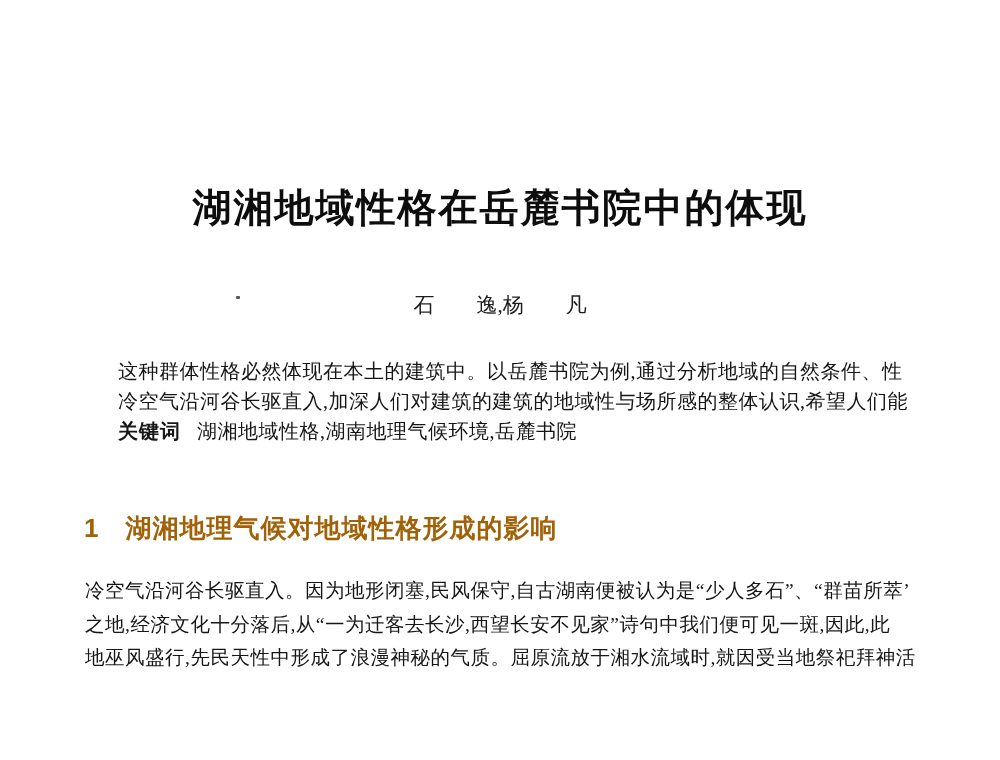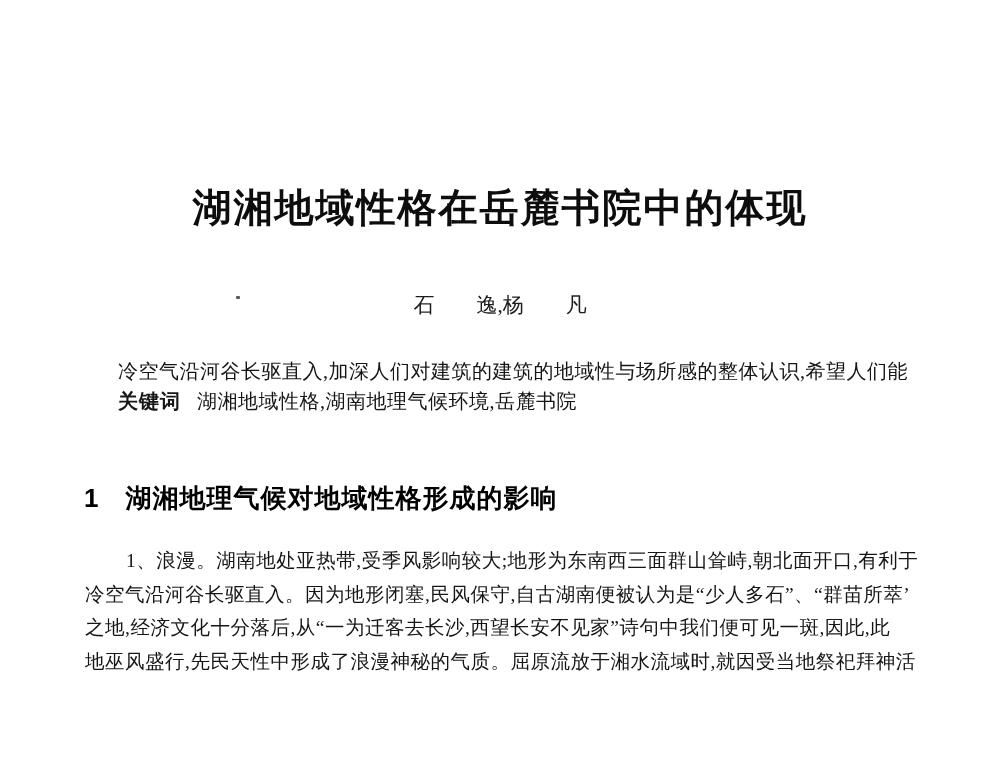--- a/index.html
+++ b/index.html
@@ -62,21 +62,21 @@
   .keywords-row .label-bold {
     margin-right: 16px;
   }
   .section-heading {
     margin: 64px 0 0 84px;
     font-family: "Liberation Sans", "DejaVu Sans", sans-serif;
     font-size: 26px;
     font-weight: bold;
     line-height: 36px;
     letter-spacing: 1px;
-    color: #000000;
+    color: #a16207;
     white-space: nowrap;
   }
   .section-heading .section-number {
     margin-right: 26px;
   }
   .body-paragraph {
     margin: 28px 0 0 85px;
     width: 830px;
     font-size: 19.5px;
     line-height: 33.5px;
@@ -95,31 +95,31 @@
 
 <div class="page">
 
   <h1 class="paper-title">湖湘地域性格在岳麓书院中的体现</h1>
 
   <div class="authors-line">石　　逸,杨　　凡</div>
 
   <div class="scan-dot"></div>
 
   <div class="abstract-block">
+    <div class="line">这种群体性格必然体现在本土的建筑中。以岳麓书院为例,通过分析地域的自然条件、性</div>
     <div class="line">冷空气沿河谷长驱直入,加深人们对建筑的建筑的地域性与场所感的整体认识,希望人们能</div>
     <div class="line keywords-row">
       <span class="label-bold">关键词</span><span>湖湘地域性格,湖南地理气候环境,岳麓书院</span>
     </div>
   </div>
 
   <h2 class="section-heading">
     <span class="section-number">1</span><span>湖湘地理气候对地域性格形成的影响</span>
   </h2>
 
   <div class="body-paragraph">
-    <div class="line indent">1、浪漫。湖南地处亚热带,受季风影响较大;地形为东南西三面群山耸峙,朝北面开口,有利于</div>
     <div class="line">冷空气沿河谷长驱直入。因为地形闭塞,民风保守,自古湖南便被认为是“少人多石”、“群苗所萃’</div>
     <div class="line">之地,经济文化十分落后,从“一为迁客去长沙,西望长安不见家”诗句中我们便可见一斑,因此,此</div>
     <div class="line">地巫风盛行,先民天性中形成了浪漫神秘的气质。屈原流放于湘水流域时,就因受当地祭祀拜神活</div>
 
   </div>
 
 </div>
 
 </body></html>

